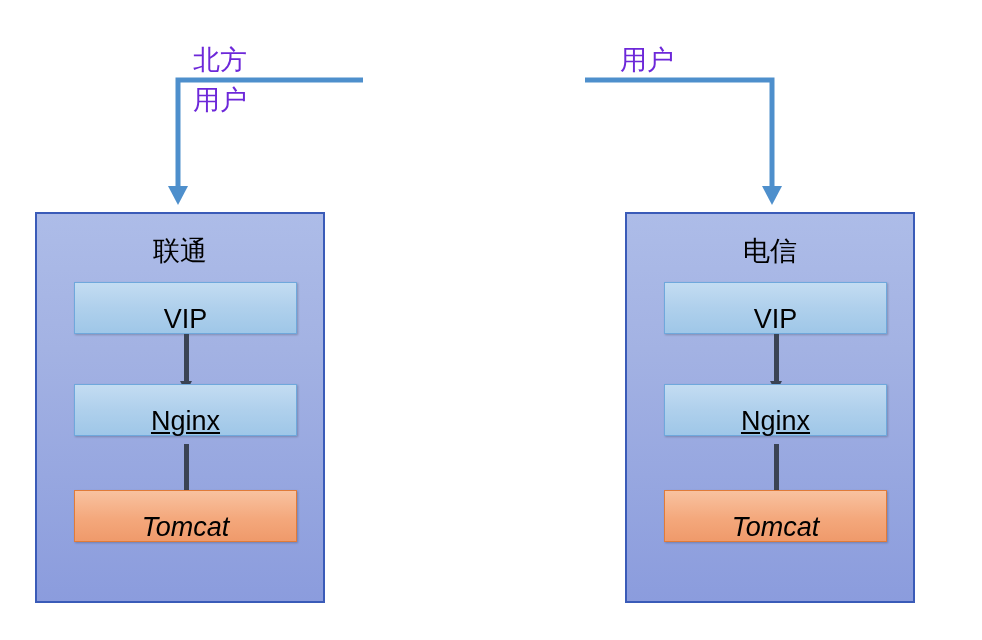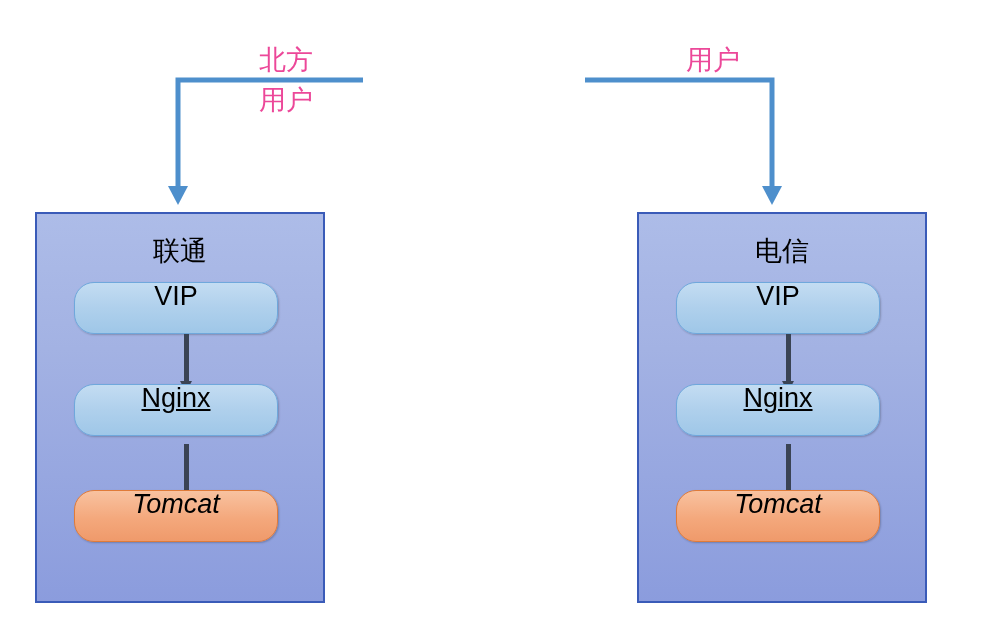--- a/index.html
+++ b/index.html
@@ -51,66 +51,66 @@
     font-size: 30px;
     color: #000000;
     letter-spacing: 0.5px;
     line-height: 1;
   }
 
   
   .user-label {
     position: absolute;
     width: 120px;
-    text-align: right;
+    text-align: left;
     font-size: 27px;
-    color: #ec4899;
+    color: #6d28d9;
     line-height: 40px;
     font-family: Liberation Serif, serif;
   }
   .user-label .ln {
     display: block;
   }
   #label-north { left: 193px; top: 40px; }
   #label-south { left: 620px; top: 40px; }
 
   
   .isp-box {
     position: absolute;
     width: 290px;
     height: 391px;
     border: 2px solid #3A5BB8;
     background: linear-gradient(to bottom, #ADBCE8 0%, #A3B2E3 35%, #8B9CDD 100%);
     box-sizing: border-box;
   }
   #isp-left  { left: 35px;  top: 212px; }
-  #isp-right { left: 625px; top: 212px; margin-left: 12px; }
+  #isp-right { left: 625px; top: 212px; }
 
   .isp-title {
     position: absolute;
     left: 0;
     top: 22px;
     width: 100%;
     text-align: center;
     font-size: 27px;
     color: #000000;
     line-height: 1.1;
     font-family: "DejaVu Sans", "Liberation Sans", sans-serif;
   }
 
   
   .svc {
     position: absolute;
     left: 37px;
-    width: 204px;
+    width: 223px;
     height: 52px;
-    border-radius: 20px;
+    border-radius: 0;
     box-sizing: border-box;
     display: flex;
-    align-items: flex-start;
+    align-items: flex-end;
     justify-content: center;
     box-shadow: 1px 1px 2px rgba(0,0,0,0.22);
   }
   .svc-label {
     font-size: 27px;
     color: #000000;
     line-height: 1;
   }
   .svc.blue {
     border: 1px solid #6FA8DC;

